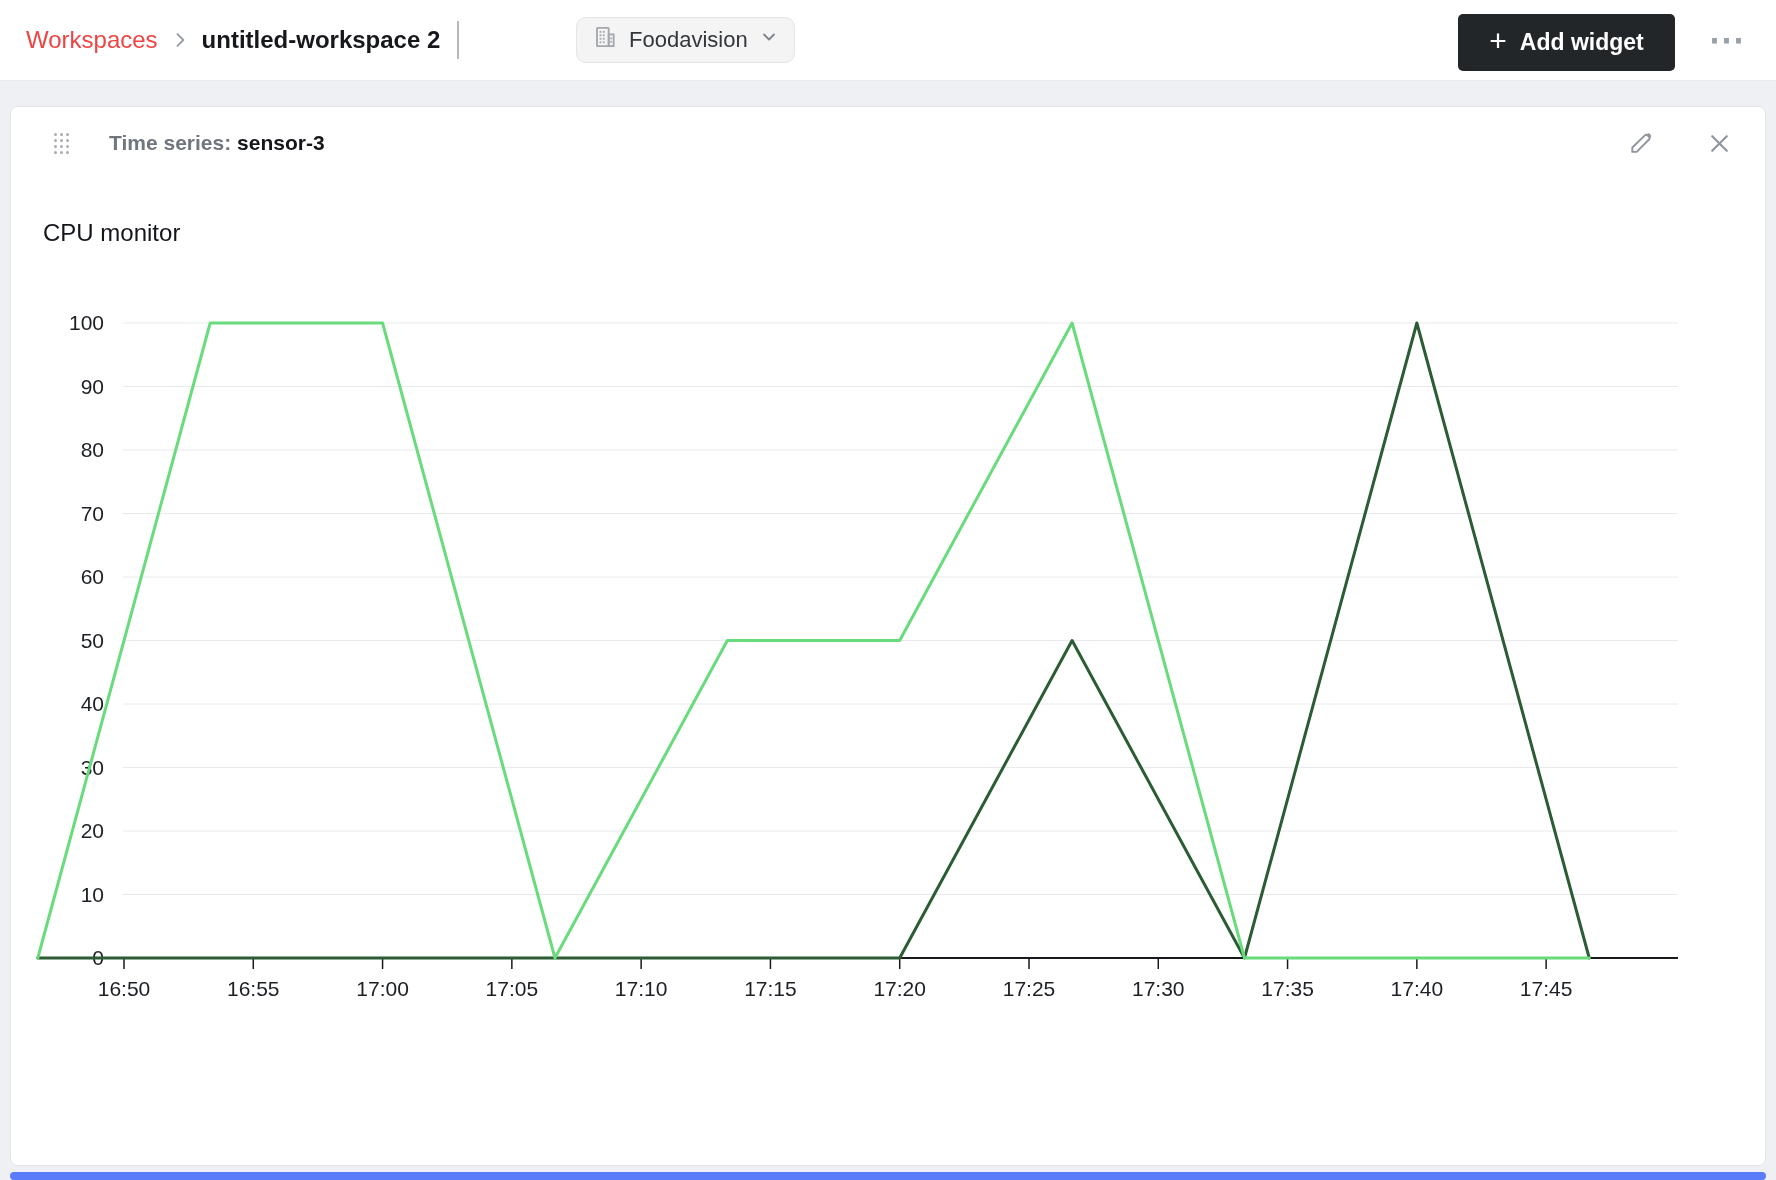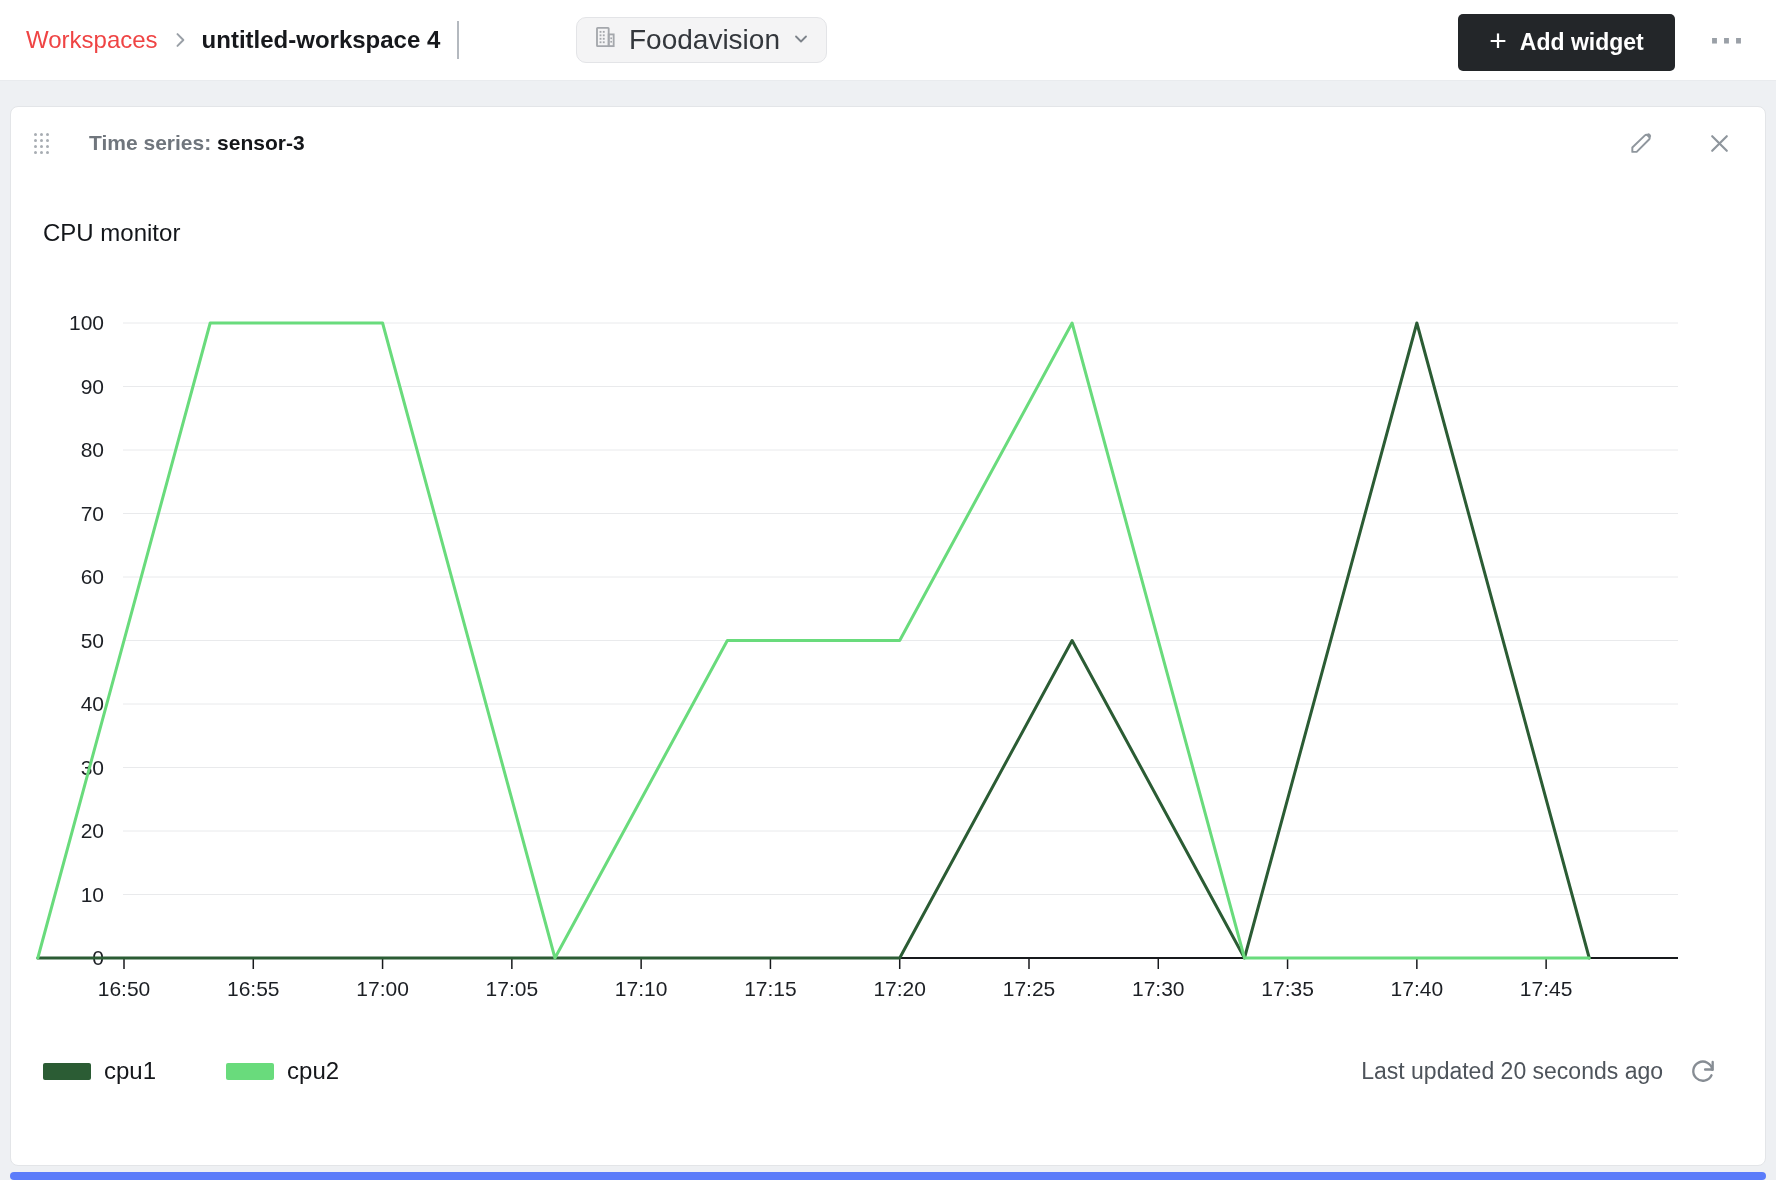--- a/index.html
+++ b/index.html
@@ -9,33 +9,33 @@
     -webkit-font-smoothing:antialiased;
   }
   
   .topbar{position:absolute;left:0;top:0;width:1776px;height:80px;background:#ffffff;border-bottom:1px solid #e9ebee;}
   .crumbs{position:absolute;left:26px;top:0;height:80px;display:flex;align-items:center;gap:12px;}
   .crumb-root{font-size:24px;color:#ef4444;}
   .crumb-sep{display:flex;align-items:center;}
   .crumb-title{font-size:24px;font-weight:700;color:#16181c;}
   .caret{width:2px;height:38px;background:#b4b9bf;margin-left:5px;}
   .chip{position:absolute;top:17px;height:46px;display:flex;align-items:center;gap:11px;
-        padding:0 15px;border-radius:10px;box-sizing:border-box;font-size:28px;font-weight:500;color:#33373c;cursor:pointer;}
+        padding:0 15px;border-radius:10px;box-sizing:border-box;font-size:22px;font-weight:500;color:#33373c;cursor:pointer;}
   .chip-org{left:576px;background:#f4f4f5;border:1px solid #e3e4e7;}
   .chip-env{left:852px;background:#e4f5e0;border:1px solid #d4ecd0;}
   .btn-dark{position:absolute;left:1458px;top:14px;width:217px;height:57px;border-radius:5px;
         background:#232629;color:#fff;display:flex;align-items:center;justify-content:center;gap:13px;cursor:pointer;}
   .btn-dark .plus{font-size:30px;font-weight:400;line-height:1;margin-top:-3px;}
   .btn-dark .lbl{font-size:23px;font-weight:700;}
   .more{position:absolute;left:1700px;top:0;height:80px;width:56px;display:flex;align-items:center;justify-content:center;
         font-size:36px;font-weight:700;color:#9aa0a7;letter-spacing:3px;cursor:pointer;}
   
   .card{position:absolute;left:10px;top:106px;width:1756px;height:1060px;box-sizing:border-box;
         background:#fff;border:1px solid #e3e5e8;border-radius:8px;}
-  .whead{position:absolute;left:0;top:0;right:0;height:72px;display:flex;align-items:center;padding:0 33px 0 23px;box-sizing:border-box;}
+  .whead{position:absolute;left:0;top:0;right:0;height:72px;display:flex;align-items:center;padding:0 33px 0 43px;box-sizing:border-box;}
   .drag{display:grid;grid-template-columns:repeat(3,3px);grid-auto-rows:3px;gap:3px;cursor:grab;}
   .drag i{width:3px;height:3px;border-radius:50%;background:#a8adb3;}
   .wtitle{margin-left:40px;font-size:21px;}
   .wtitle .t1{font-weight:700;color:#70767d;}
   .wtitle .t2{font-weight:700;color:#141619;}
   .whead .spacer{margin-left:auto;}
   .hicon{width:26px;height:26px;margin-left:52px;cursor:pointer;display:flex;align-items:center;justify-content:center;}
   .chart-title{position:absolute;left:32px;top:112px;font-size:24px;font-weight:500;color:#13161a;}
   .chart-svg{position:absolute;left:20px;top:196px;}
   svg text{font-family:"Liberation Sans",sans-serif;}
@@ -54,21 +54,21 @@
 <body>
 
 <div class="topbar">
   <div class="crumbs">
     <span class="crumb-root">Workspaces</span>
     <span class="crumb-sep">
       <svg width="20" height="20" viewBox="0 0 24 24" fill="none" stroke="#9aa0a7" stroke-width="2.4" stroke-linecap="round" stroke-linejoin="round">
           <polyline points="9 5 16 12 9 19"></polyline>
         </svg>
     </span>
-    <span class="crumb-title">untitled-workspace 4</span>
+    <span class="crumb-title">untitled-workspace 2</span>
     <span class="caret"></span>
   </div>
 
   <div class="chip chip-org">
     <span>
       <svg width="26" height="26" viewBox="0 0 24 24">
         <rect x="4.6" y="3.6" width="10.8" height="16.8" rx="0.6" fill="none" stroke="#a4a7ac" stroke-width="1.7"></rect>
         <rect x="15.4" y="9.6" width="4.6" height="10.8" fill="none" stroke="#a4a7ac" stroke-width="1.7"></rect>
         <g fill="#a4a7ac">
           <rect x="7" y="6.4" width="1.7" height="1.7"></rect>
@@ -186,32 +186,15 @@
       <line x1="1256.565" y1="656" x2="1256.565" y2="666" stroke="#17191c" stroke-width="1.5"></line>
       <text x="1256.565" y="693" text-anchor="middle" font-size="21" fill="#1c1f24">17:35</text>
       <line x1="1385.85" y1="656" x2="1385.85" y2="666" stroke="#17191c" stroke-width="1.5"></line>
       <text x="1385.85" y="693" text-anchor="middle" font-size="21" fill="#1c1f24">17:40</text>
       <line x1="1515.135" y1="656" x2="1515.135" y2="666" stroke="#17191c" stroke-width="1.5"></line>
       <text x="1515.135" y="693" text-anchor="middle" font-size="21" fill="#1c1f24">17:45</text>
       <polyline points="6.809999999999022,655 179.19000000000096,655 351.57,655 523.9500000000019,655 696.329999999998,655 868.71,655 1041.090000000002,337.5 1213.469999999998,655 1385.85,20 1558.2300000000018,655" fill="none" stroke="#2b5c34" stroke-width="3" stroke-linejoin="round" stroke-linecap="round"></polyline>
       <polyline points="6.809999999999022,655 179.19000000000096,20 351.57,20 523.9500000000019,655 696.329999999998,337.5 868.71,337.5 1041.090000000002,20 1213.469999999998,655 1385.85,655 1558.2300000000018,655" fill="none" stroke="#69db7c" stroke-width="3" stroke-linejoin="round" stroke-linecap="round"></polyline>
     </svg>
 
-  <div class="footer">
-    <div class="leg-item">
-      <span class="swatch" style="background: rgb(43, 92, 52);"></span>
-      <span class="leg-label">cpu1</span>
-    </div>
-    <div class="leg-item">
-      <span class="swatch" style="background: rgb(105, 219, 124);"></span>
-      <span class="leg-label">cpu2</span>
-    </div>
-    <span class="updated">Last updated 20 seconds ago</span>
-    <span class="refresh">
-      <svg width="28" height="28" viewBox="0 0 24 24" fill="none" stroke="#878d94" stroke-width="2" stroke-linecap="round" stroke-linejoin="round">
-        <path d="M20 11a8.2 8.2 0 1 0-0.7 4.6"></path>
-        <polyline points="20.3 4.2 20.3 10.7 13.8 10.7"></polyline>
-      </svg>
-    </span>
-  </div>
 </div>
 
 <div class="next-edge" style="background: rgb(91, 124, 250);"></div>
 
 </body></html>

